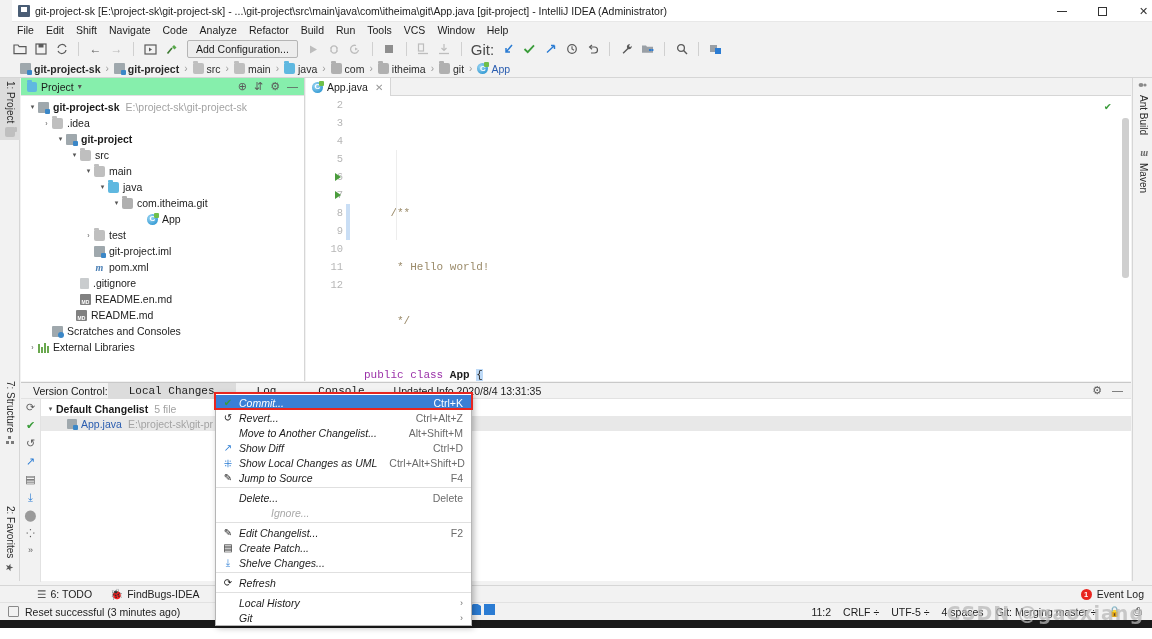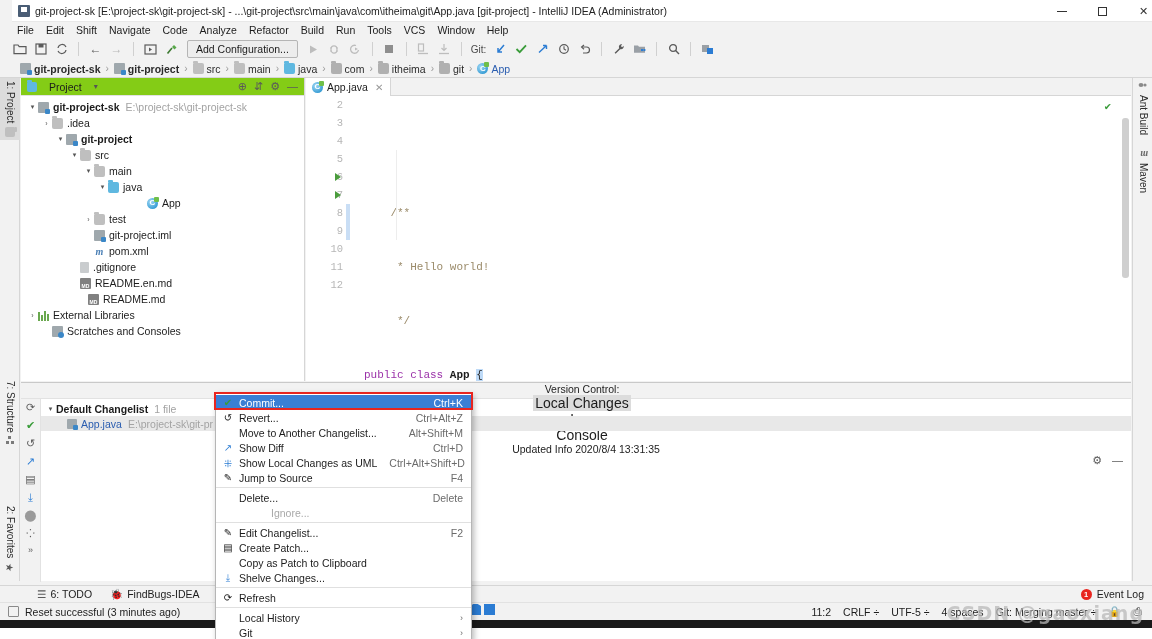--- a/index.html
+++ b/index.html
@@ -48,21 +48,21 @@
   }
   .tbtn{ width:19px;height:19px; display:flex;align-items:center;justify-content:center;
          font-size:12px; color:#5a5a5a; position:relative; }
   .tbtn svg{ display:block; }
   .tsep{ width:1px;height:14px;background:#d0d0d0;margin:0 5px; flex:none;}
   .addcfg{
     height:18px; border:1px solid #b5b5b5; background:#ededed; border-radius:2px;
     font-size:10.5px; padding:0 8px; display:flex;align-items:center; color:#1c1c1c;
     margin:0 4px; white-space:nowrap;
   }
-  .gitlbl{ font-size:10px; color:#4a4a4a; margin:0 3px 0 2px; }
+  .gitlbl{ font-size:15px; color:#4a4a4a; margin:0 3px 0 2px; }
 
   
   .crumbbar{
     position:absolute; left:0; top:60px; width:1152px; height:18px;
     background:#f2f2f2; display:flex; align-items:center; padding-left:20px;
     border-bottom:1px solid #d6d6d6;
   }
   .crumb{ display:flex;align-items:center; font-size:10.5px; color:#2b2b2b; white-space:nowrap;}
   .crumb.b{ font-weight:bold; }
   .crumb .cic{ width:11px;height:11px;margin-right:3px; flex:none; }
@@ -105,22 +105,22 @@
     position:absolute; right:0; top:78px; width:20px; height:503px;
     background:#f2f2f2; border-left:1px solid #d6d6d6;
   }
 
   
   .projpanel{
     position:absolute; left:21px; top:78px; width:284px; height:303px;
     background:#ffffff; border-right:1px solid #d6d6d6;
   }
   .proj-head{
-    height:18px; background:#84cc16; display:flex;align-items:center;
-    padding-left:6px; border-bottom:1px solid #e2e2e2; gap:12px;
+    height:18px; background:#86efac; display:flex;align-items:center;
+    padding-left:6px; border-bottom:1px solid #e2e2e2; gap:4px;
   }
   .proj-head .ptitle{ font-size:10.5px; color:#1c1c1c; }
   .proj-head .pcaret{ font-size:8px; color:#555; }
   .proj-head-right{ margin-left:auto; display:flex; align-items:center; gap:7px; padding-right:6px;}
   .phb{ font-size:11px; color:#5a5a5a; line-height:1; }
 
   .tree{ padding-top:3px; font-size:10.5px; }
   .trow{ height:16px; display:flex; align-items:center; white-space:nowrap; }
   .tw{ width:11px; flex:none; text-align:center; font-size:7px; color:#555; }
   .ticon{ width:11px;height:11px; margin-right:4px; flex:none; }
@@ -168,22 +168,22 @@
   .scroll-thumb{ position:absolute; right:2px; top:22px; width:7px; height:160px;
                  background:#cfcfcf; border-radius:3px; }
   .vsep{ position:absolute; left:58px; top:0; bottom:0; width:1px; background:#ededed; }
 
   
   .vcpanel{
     position:absolute; left:21px; top:382px; right:21px; height:199px;
     background:#fff; border-top:1px solid #c9c9c9;
   }
   .vc-tabs{ height:16px; background:#f2f2f2; display:flex; align-items:center;
-            padding-left:12px; gap:0; border-bottom:1px solid #e2e2e2;flex-direction:column; }
-  .vc-tabs .vt{ font-size:14px; padding:0 2px; color:#1c1c1c; height:16px; line-height:16px;}
+            padding-left:12px; gap:0; border-bottom:1px solid #e2e2e2; }
+  .vc-tabs .vt{ font-size:11px; padding:0 21px; color:#1c1c1c; height:16px; line-height:16px;font-family:Liberation Mono, monospace;}
   .vc-tabs .vt.sel{ background:#dcdcdc; }
   .vc-tabs .vinfo{ font-size:10.5px; color:#1c1c1c; margin-left:8px; }
   .vc-right{ margin-left:auto; display:flex; align-items:center; gap:10px; padding-right:8px; }
   .vc-body{ display:flex; height:183px; }
   .vc-strip{ width:20px; background:#f2f2f2; border-right:1px solid #e2e2e2;
              display:flex; flex-direction:column; align-items:center; padding-top:3px; gap:7px; }
   .vsb{ font-size:11px; color:#5a5a5a; line-height:1; }
   .vc-list{ flex:1; padding-top:2px; font-size:10.5px; }
   .vc-row{ height:15px; display:flex; align-items:center; white-space:nowrap; padding-left:4px;}
   .vc-row.changelist .nm{ font-weight:bold; }
@@ -204,21 +204,21 @@
     box-shadow:2px 2px 6px rgba(0,0,0,.28); z-index:50; padding:1px 0 0 0;
   }
   .ctxrow{
     height:15px; display:flex; align-items:center; padding:0 8px 0 5px;
     font-size:10.5px; color:#1c1c1c; position:relative;
   }
   .ctxrow.sel{ background:#3a7fd5; color:#ffffff; }
   .ctxrow.disabled{ color:#a8a8a8;padding-left:37px; }
   .ctxrow .ci{ width:14px; flex:none; display:flex; align-items:center; justify-content:center;
                font-size:10px; margin-right:4px; }
-  .ctxrow .lbl{ flex:1; white-space:nowrap; }
+  .ctxrow .lbl{ flex:1; white-space:nowrap;font-style:italic; }
   .ctxrow .acc{ color:#6b6b6b; font-size:10.5px; margin-left:12px; white-space:nowrap;}
   .ctxrow.sel .acc{ color:#ffffff;margin-left:28px; }
   .ctxrow .arrow{ margin-left:10px; font-size:9px; color:#6b6b6b; }
   .ctxsep{ height:1px; background:#e0e0e0; margin:2px 0; }
   .ctx-highlight{
     position:absolute; left:214px; top:392px; width:259px; height:18px;
     border:2px solid #e8251f; z-index:60; pointer-events:none;
   }
 
   
@@ -543,20 +543,25 @@
         <span class="ticon fld"></span>
         <span class="tlabel">main</span>
       </div>
 
       <div class="trow" style="padding-left:76px">
         <span class="tw">▾</span>
         <span class="ticon fld blue"></span>
         <span class="tlabel">java</span>
       </div>
 
+      <div class="trow" style="padding-left:90px">
+        <span class="tw">▾</span>
+        <span class="ticon fld grey2"></span>
+        <span class="tlabel">com.itheima.git</span>
+      </div>
 
       <div class="trow" style="padding-left:115px">
         <span class="tw"></span>
         <span class="javaico" style="margin-right:4px">C</span>
         <span class="tlabel">App</span>
       </div>
 
       <div class="trow" style="padding-left:62px">
         <span class="tw">›</span>
         <span class="ticon fld"></span>
@@ -580,41 +585,41 @@
         <span class="ticon gi-ico"></span>
         <span class="tlabel">.gitignore</span>
       </div>
 
       <div class="trow" style="padding-left:48px">
         <span class="tw"></span>
         <span class="ticon md-ico">MD</span>
         <span class="tlabel">README.en.md</span>
       </div>
 
-      <div class="trow" style="padding-left:56px">
+      <div class="trow" style="padding-left:44px">
         <span class="tw"></span>
         <span class="ticon md-ico">MD</span>
         <span class="tlabel">README.md</span>
+      </div>
+
+      <div class="trow" style="padding-left:20px">
+        <span class="tw"></span>
+        <span class="ticon scratch-ico"></span>
+        <span class="tlabel">Scratches and Consoles</span>
       </div>
 
       <div class="trow" style="padding-left:6px">
         <span class="tw">›</span>
         <span class="ticon lib-ico">
           <i style="height:9px"></i>
             <i style="height:6px"></i>
             <i style="height:10px"></i>
             <i style="height:7px"></i>
         </span>
         <span class="tlabel">External Libraries</span>
-      </div>
-
-      <div class="trow" style="padding-left:20px">
-        <span class="tw"></span>
-        <span class="ticon scratch-ico"></span>
-        <span class="tlabel">Scratches and Consoles</span>
       </div>
     </div>
   </div>
 
   <div class="editor">
     <div class="tabbar">
       <div class="etab">
         <span class="javaico">C</span>
         <span>App.java</span>
         <span class="x">✕</span>
@@ -689,21 +694,21 @@
         <span class="vsb">▤</span>
         <span class="vsb" style="color:#2b7cd3">⤓</span>
         <span class="vsb" style="color:#9a9a9a">⬤</span>
         <span class="vsb">⁘</span>
         <span class="vsb" style="font-size:9px">»</span>
       </div>
       <div class="vc-list">
         <div class="vc-row changelist">
           <span class="tw">▾</span>
           <span class="nm">Default Changelist</span>
-          <span class="cnt">1 file</span>
+          <span class="cnt">5 file</span>
         </div>
         <div class="vc-file">
           <span class="jico-sm"></span>
           <span class="fn">App.java</span>
           <span class="fp">E:\project-sk\git-pr</span>
         </div>
       </div>
     </div>
   </div>
 
@@ -751,25 +756,20 @@
     </div>
     <div class="ctxsep"></div>
     <div class="ctxrow">
       <span class="ci">✎</span>
       <span class="lbl">Edit Changelist...</span>
       <span class="acc">F2</span>
     </div>
     <div class="ctxrow">
       <span class="ci">▤</span>
       <span class="lbl">Create Patch...</span>
-      <span class="acc"></span>
-    </div>
-    <div class="ctxrow">
-      <span class="ci"></span>
-      <span class="lbl">Copy as Patch to Clipboard</span>
       <span class="acc"></span>
     </div>
     <div class="ctxrow">
       <span class="ci" style="color:#2b7cd3">⤓</span>
       <span class="lbl">Shelve Changes...</span>
       <span class="acc"></span>
     </div>
     <div class="ctxsep"></div>
     <div class="ctxrow">
       <span class="ci">⟳</span>

